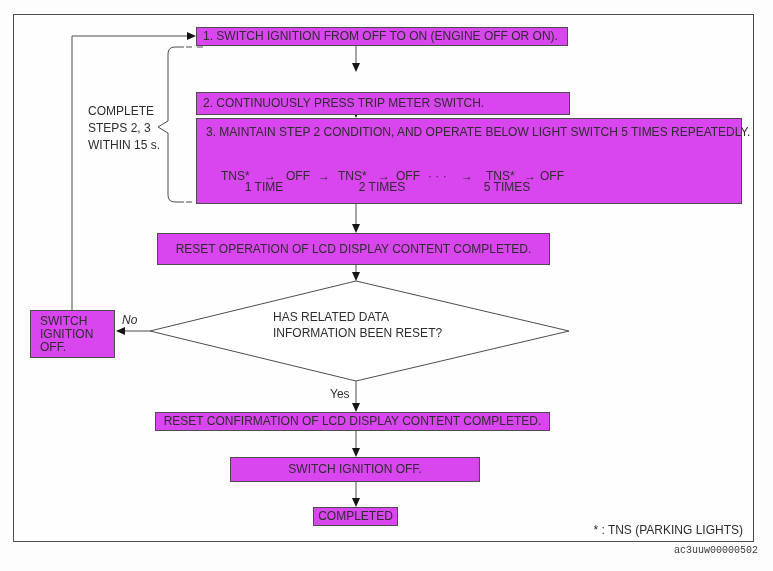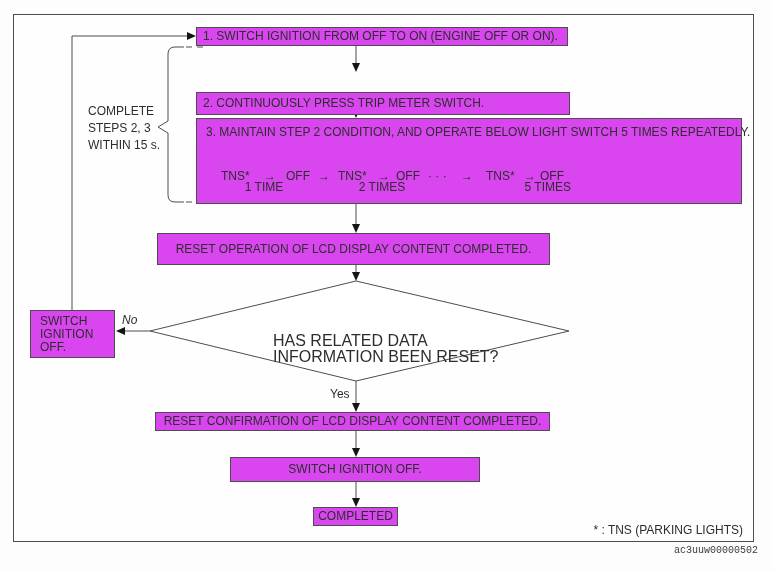--- a/index.html
+++ b/index.html
@@ -43,21 +43,21 @@
     position: absolute;
     font-size: 12px;
     color: #2d2d2d;
     white-space: nowrap;
     line-height: 13px;
   }
   .note { line-height: 17px; }
   .multiline { display: block; }
   .tns-token { position: absolute; top: 32px; font-size: 12px; white-space: nowrap; margin-top: 19px; }
   .tns-label { position: absolute; top: 62px; font-size: 12px; text-align: center; width: 100px; }
-  .decision-text { position: absolute; left: 273px; top: 309px; font-size: 16px; line-height: 16px; margin-top: 24px; }
+  .decision-text { position: absolute; left: 273px; top: 309px; font-size: 12px; line-height: 16px; }
   .figure-id {
     position: absolute;
     top: 545px;
     right: 15px;
     font-size: 10px;
     font-family: Liberation Mono, monospace;
     color: #3a3a3a;
   }
   .footnote {
     position: absolute;
@@ -150,21 +150,21 @@
     <span class="tns-token" style="left:181px;">→</span>
     <span class="tns-token" style="left:199px;">OFF</span>
     <span class="tns-token" style="left:231px;">· · ·</span>
     <span class="tns-token" style="left:264px;">→</span>
     <span class="tns-token" style="left:289px;">TNS*</span>
     <span class="tns-token" style="left:327px;">→</span>
     <span class="tns-token" style="left:343px;">OFF</span>
 
     <span class="tns-label" style="left:17px;">1 TIME</span>
     <span class="tns-label" style="left:135px;">2 TIMES</span>
-    <span class="tns-label" style="left:274px;text-align:right;">5 TIMES</span>
+    <span class="tns-label" style="left:260px;">5 TIMES</span>
   </div>
 
   <div class="lbl note" style="left:88px; top:103px;">
     <span class="multiline">COMPLETE</span>
     <span class="multiline">STEPS 2, 3</span>
     <span class="multiline">WITHIN 15 s.</span>
   </div>
 
   <div class="box center" style="left:157px; top:233px; width:393px; height:32px;">
     <span>RESET OPERATION OF LCD DISPLAY CONTENT COMPLETED.</span>

